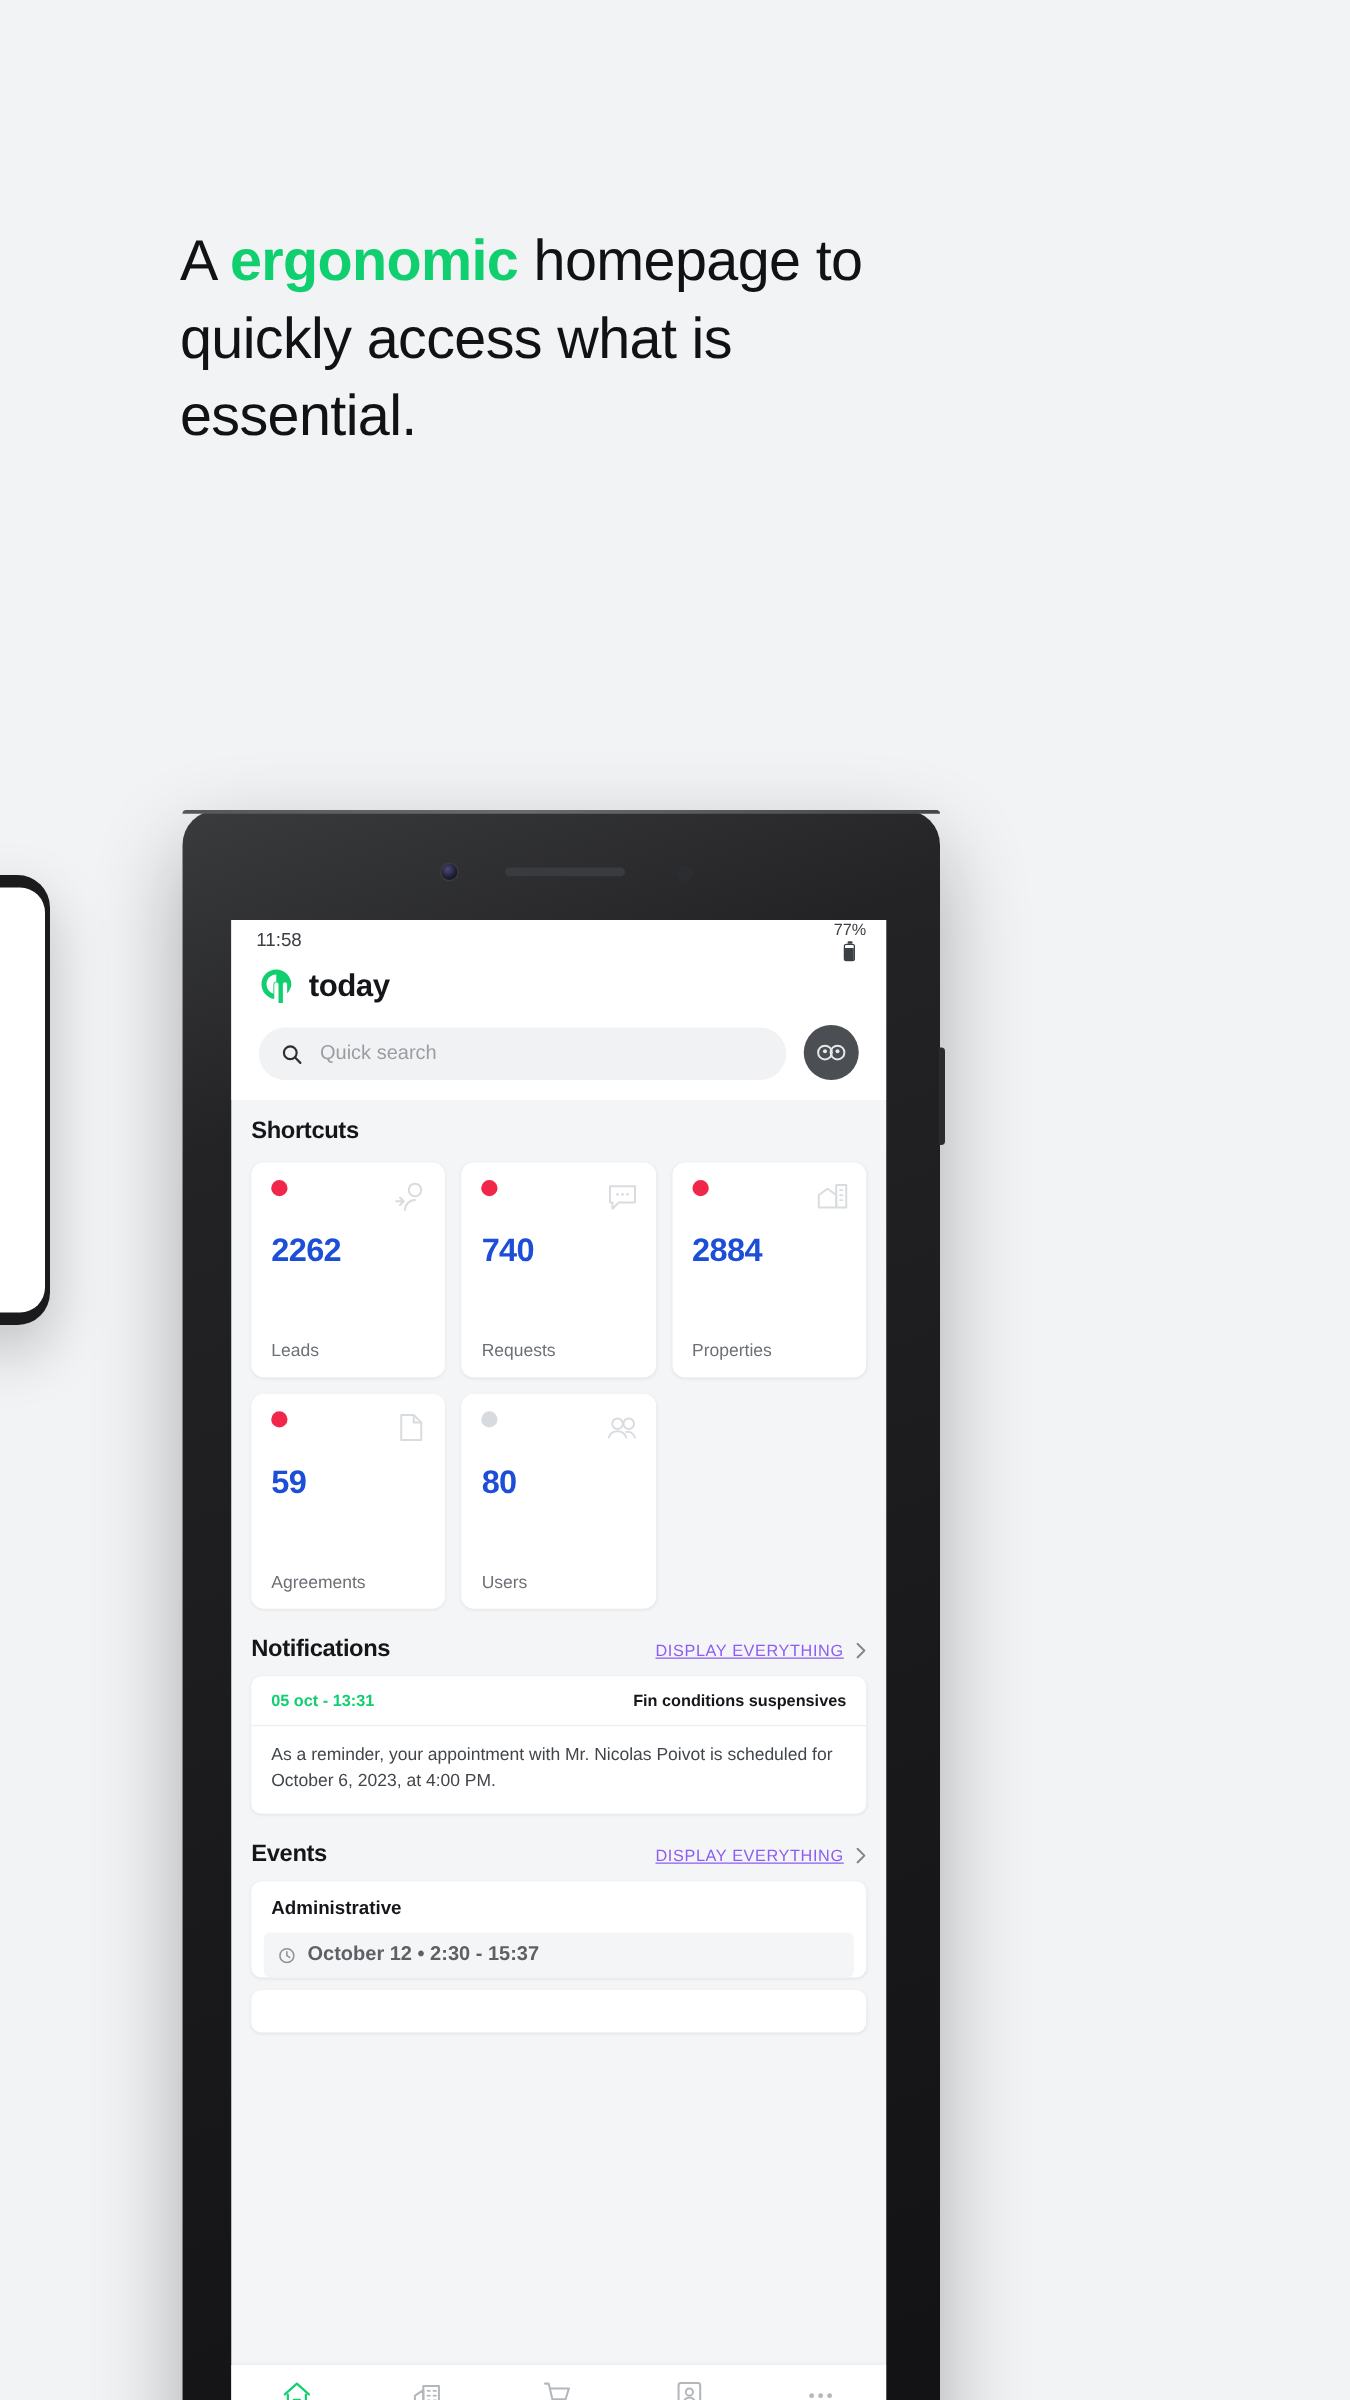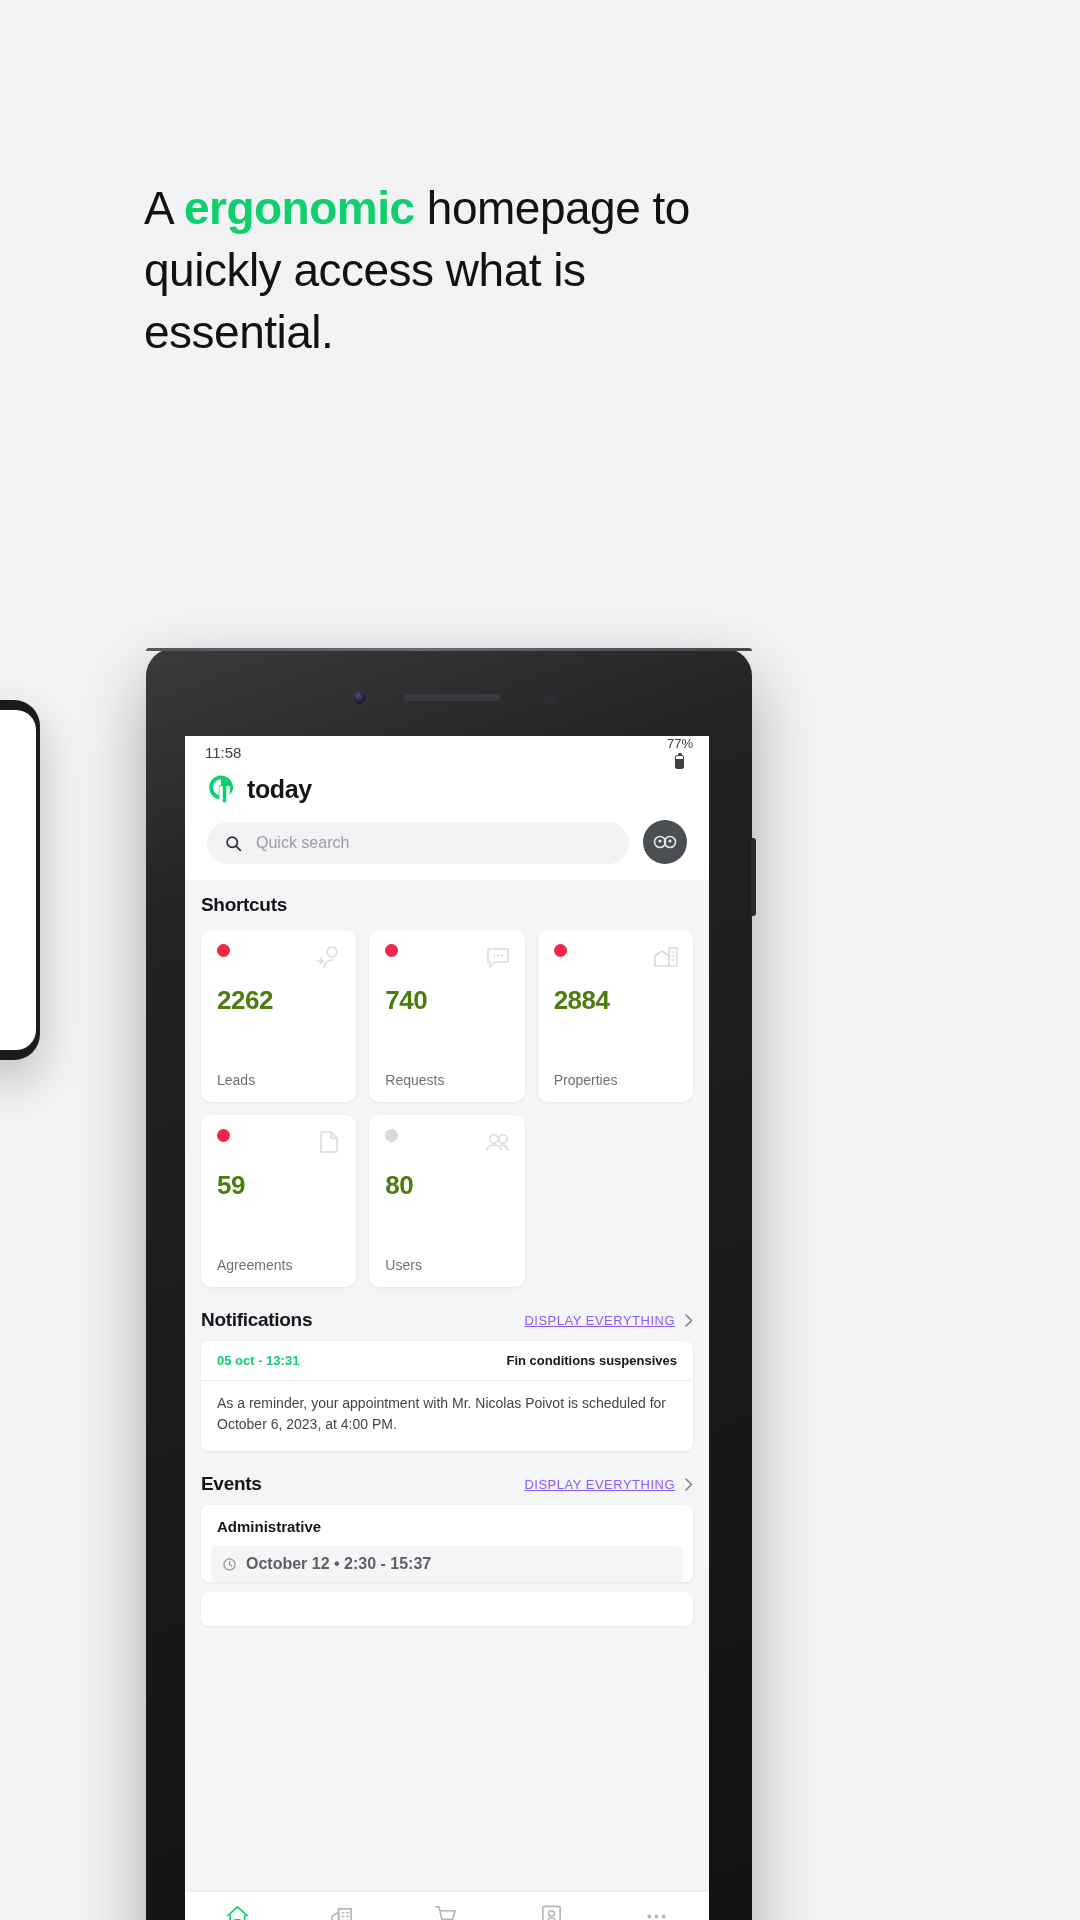--- a/index.html
+++ b/index.html
@@ -166,21 +166,21 @@
     display: flex;
     flex-direction: column;
     justify-content: space-between;
     box-shadow: 0 1px 3px rgba(16,18,20,0.07);
   }
   .card-top { display:flex; align-items:flex-start; justify-content:space-between; }
   .dot { width: 13px; height: 13px; border-radius: 50%; }
   .dot.red { background:#f0264a; }
   .dot.grey { background:#d7dade; }
   .card-icon { color:#d9dcdf; }
-  .card-value { font-size: 26px; font-weight: 700; color:#4d7c0f; letter-spacing:-0.5px; margin-top:-42px; }
+  .card-value { font-size: 26px; font-weight: 700; color:#1d4ed8; letter-spacing:-0.5px; margin-top:-42px; }
   .card-label { font-size: 14px; color:#6c7075; }
 
   .block { margin-top: 22px; padding: 0 16px; }
   .block-head { display:flex; align-items:center; justify-content:space-between; padding-bottom: 10px; }
   .link-all { display:flex; align-items:center; gap:10px; }
   .link-all-text { font-size: 13px; color:#8b5cf6; letter-spacing:0.5px;text-decoration:underline; }
 
   .panel { background:#ffffff; border-radius: 8px; box-shadow: 0 1px 3px rgba(16,18,20,0.07); }
   .notif-head {
     display:flex; align-items:center; justify-content:space-between;

